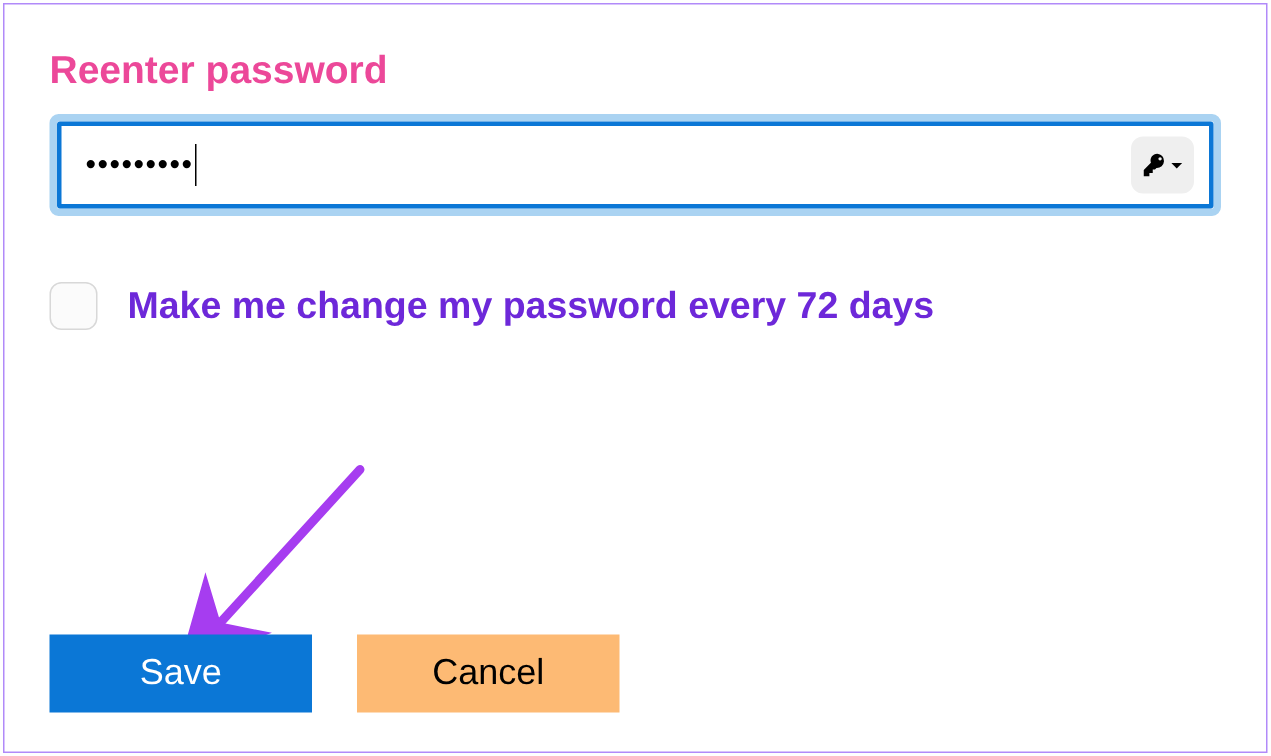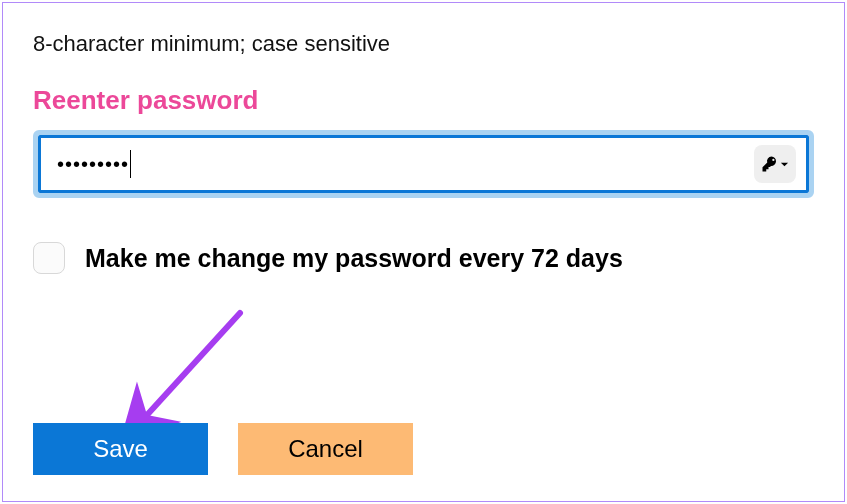--- a/index.html
+++ b/index.html
@@ -80,21 +80,21 @@
     .checkbox {
       width: 32px;
       height: 32px;
       border: 1px solid #d8d8d8;
       border-radius: 8px;
       background: #fbfbfb;
     }
     .check-label {
       font-size: 25px;
       font-weight: 700;
-      color: #000000;
+      color: #6d28d9;
     }
     .arrow-annot {
       position: absolute;
       left: 122px;
       top: 300px;
       pointer-events: none;
     }
     .buttons {
       position: absolute;
       left: 30px;
@@ -120,21 +120,20 @@
     .btn-secondary {
       background: #fdba74;
       color: #000;
     }
   </style>
 </head>
 <body>
 
 <div class="panel">
 
-  <div class="hint">8-character minimum; case sensitive</div>
 
   <div class="field-label">Reenter password</div>
 
   <div class="input-outer">
     <div class="input-inner">
       <span class="pw-dots">•••••••••</span>
       <span class="caret"></span>
       <div class="key-widget">
         <span>
           <svg width="18" height="18" viewBox="0 0 24 24" fill="#000">

